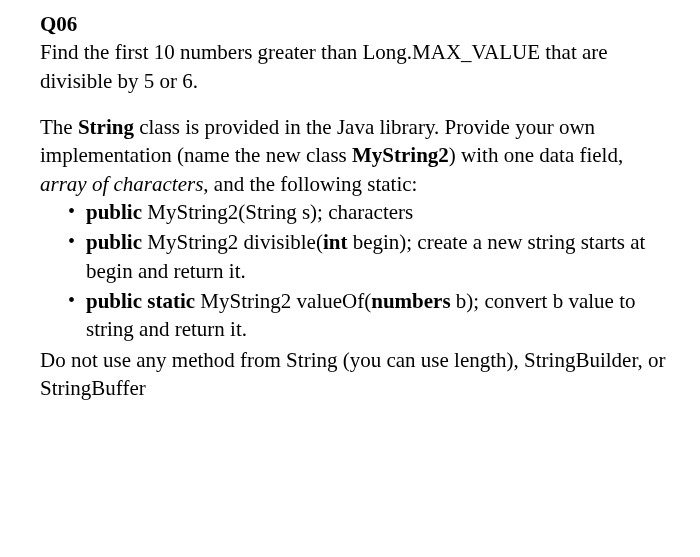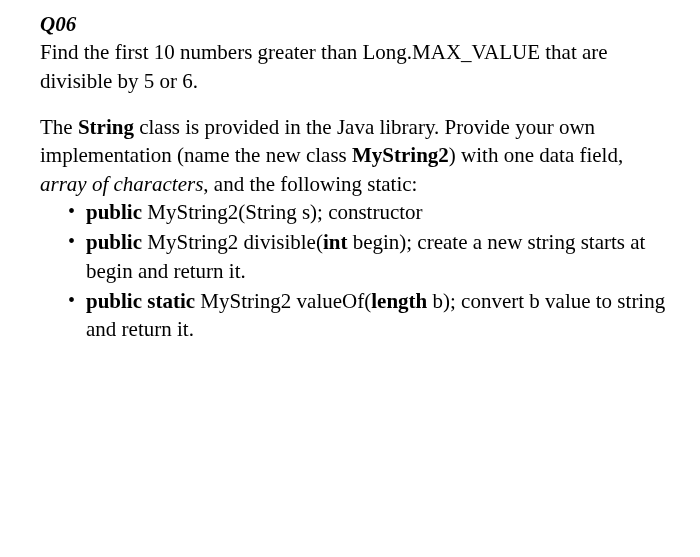--- a/index.html
+++ b/index.html
@@ -15,21 +15,20 @@
       font-size: 21px;
       color: #000000;
       padding: 10px 25px 10px 40px;
       line-height: 1.35;
     }
     .section {
       margin-bottom: 18px;
     }
     .qheading {
       font-weight: bold;
-      font-style: italic;
     }
     .bold {
       font-weight: bold;
       text-align: right;
     }
     .italic {
       font-style: italic;
     }
     ul {
       list-style: none;
@@ -56,22 +55,23 @@
   <div>Find the first 10 numbers greater than Long.MAX_VALUE that are divisible by 5 or 6.</div>
 </div>
 
 <div class="section">
   <div>
     <span>The </span><span class="bold">String</span><span> class is provided in the Java library.</span>
     <span>Provide your own implementation (name the new class </span><span class="bold">MyString2</span><span>) with one data field, </span><span class="italic">array of characters</span><span>, and the following static:</span>
   </div>
   <ul>
     <li>
-      <span class="bold">public</span><span> MyString2(String s); constructor</span>
+      <span class="bold">public</span><span> MyString2(String s); characters</span>
     </li>
     <li>
       <span class="bold">public</span><span> MyString2 divisible(</span><span class="bold">int</span><span> begin); create a new string starts at begin and return it.</span>
     </li>
     <li>
-      <span class="bold">public static</span><span> MyString2 valueOf(</span><span class="bold">length</span><span> b); convert b value to string and return it.</span>
+      <span class="bold">public static</span><span> MyString2 valueOf(</span><span class="bold">numbers</span><span> b); convert b value to string and return it.</span>
     </li>
   </ul>
+  <div>Do not use any method from String (you can use length), StringBuilder, or StringBuffer</div>
 </div>
 
 </body></html>

